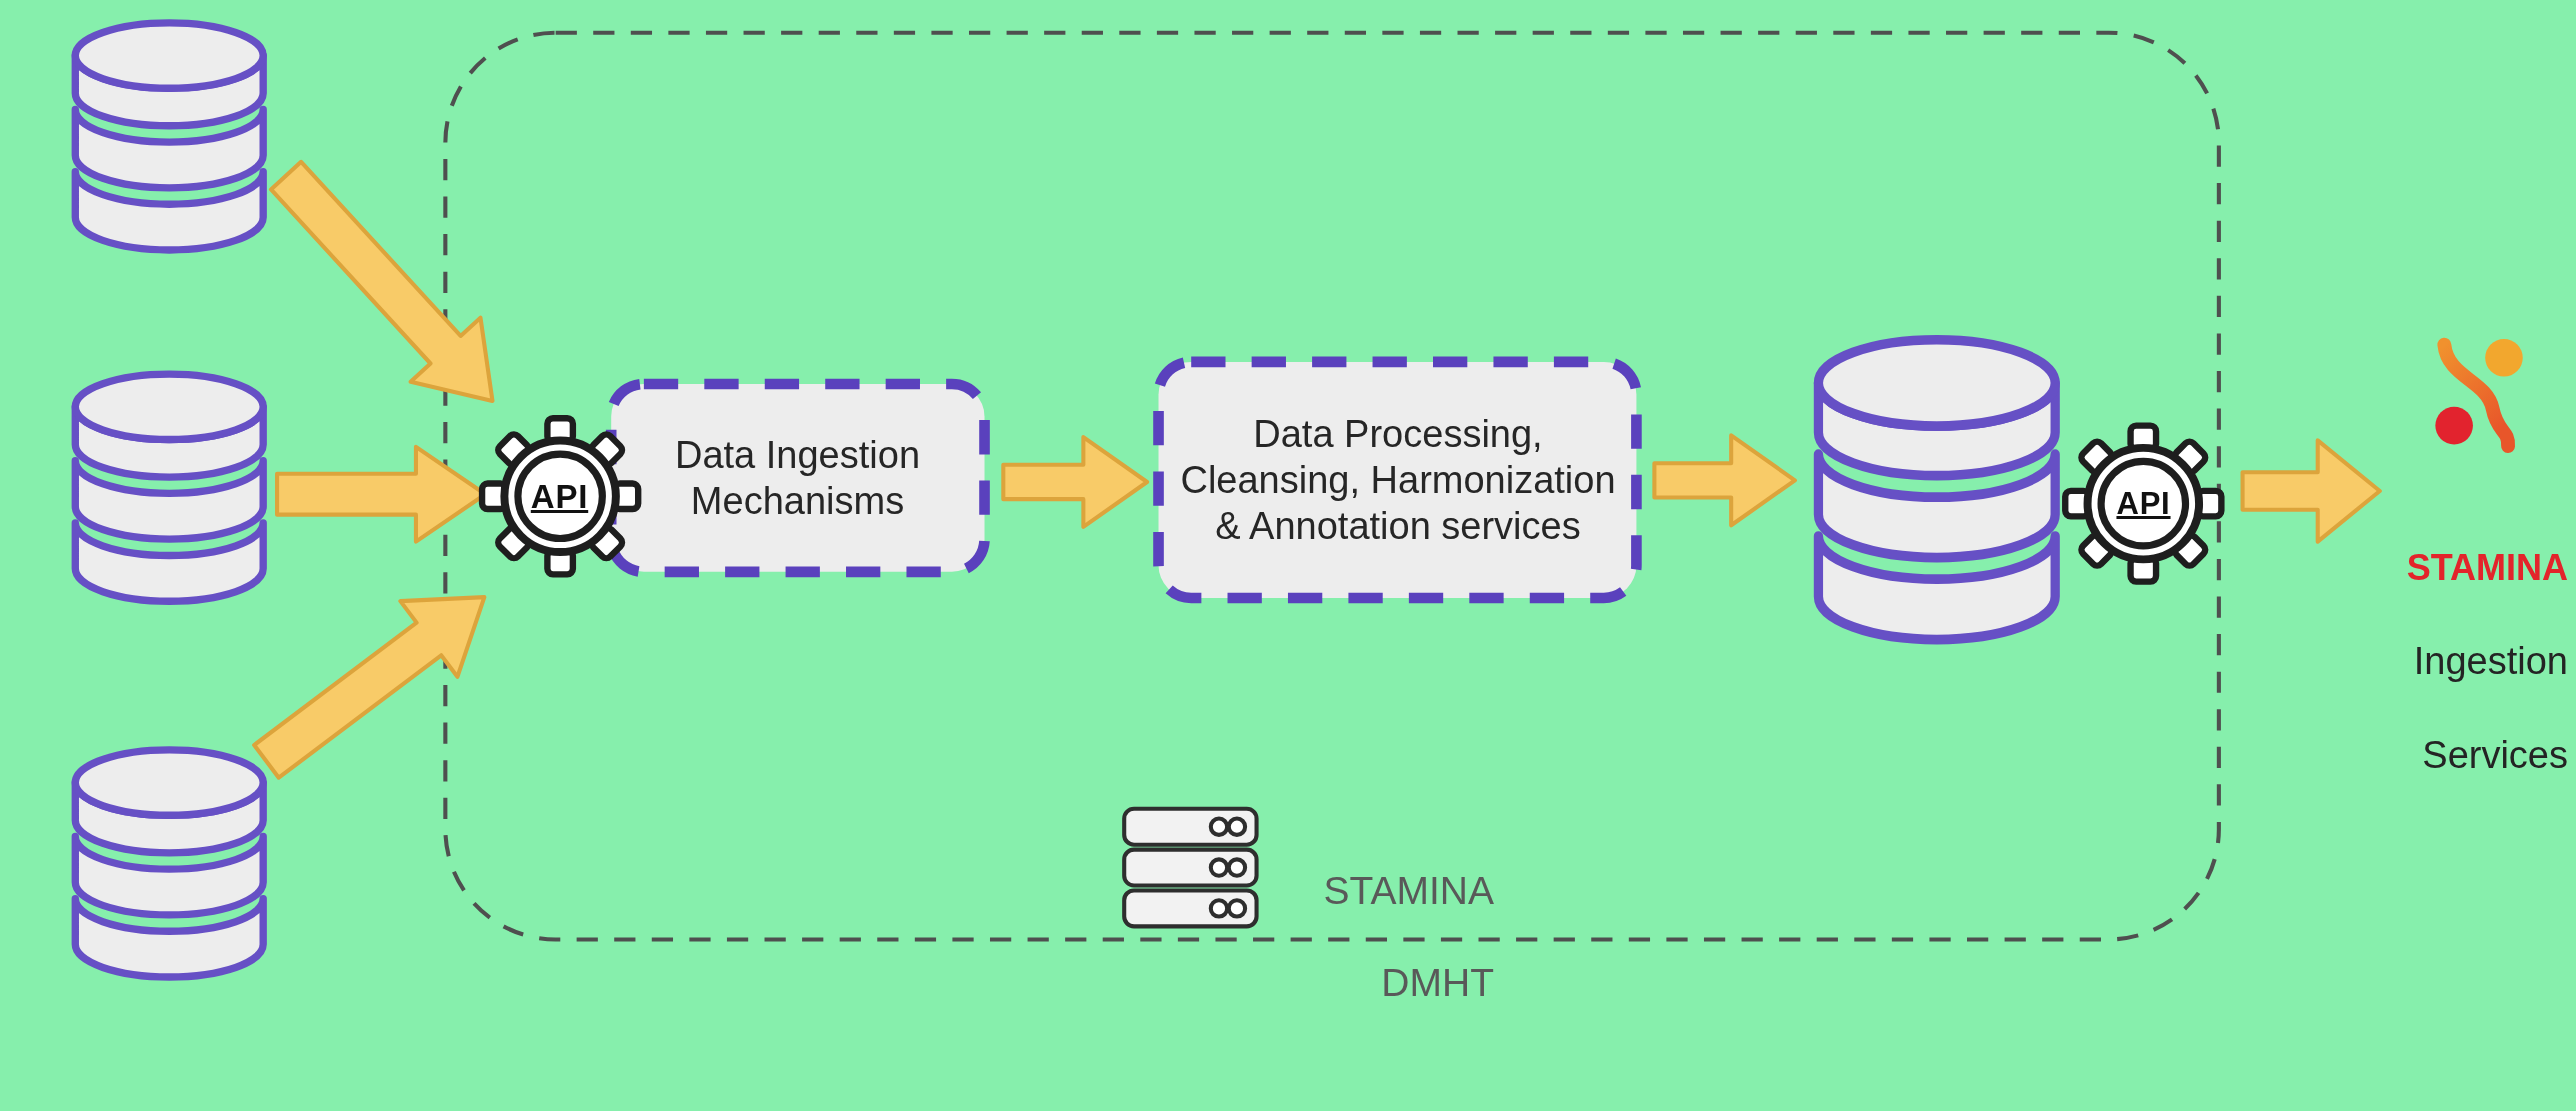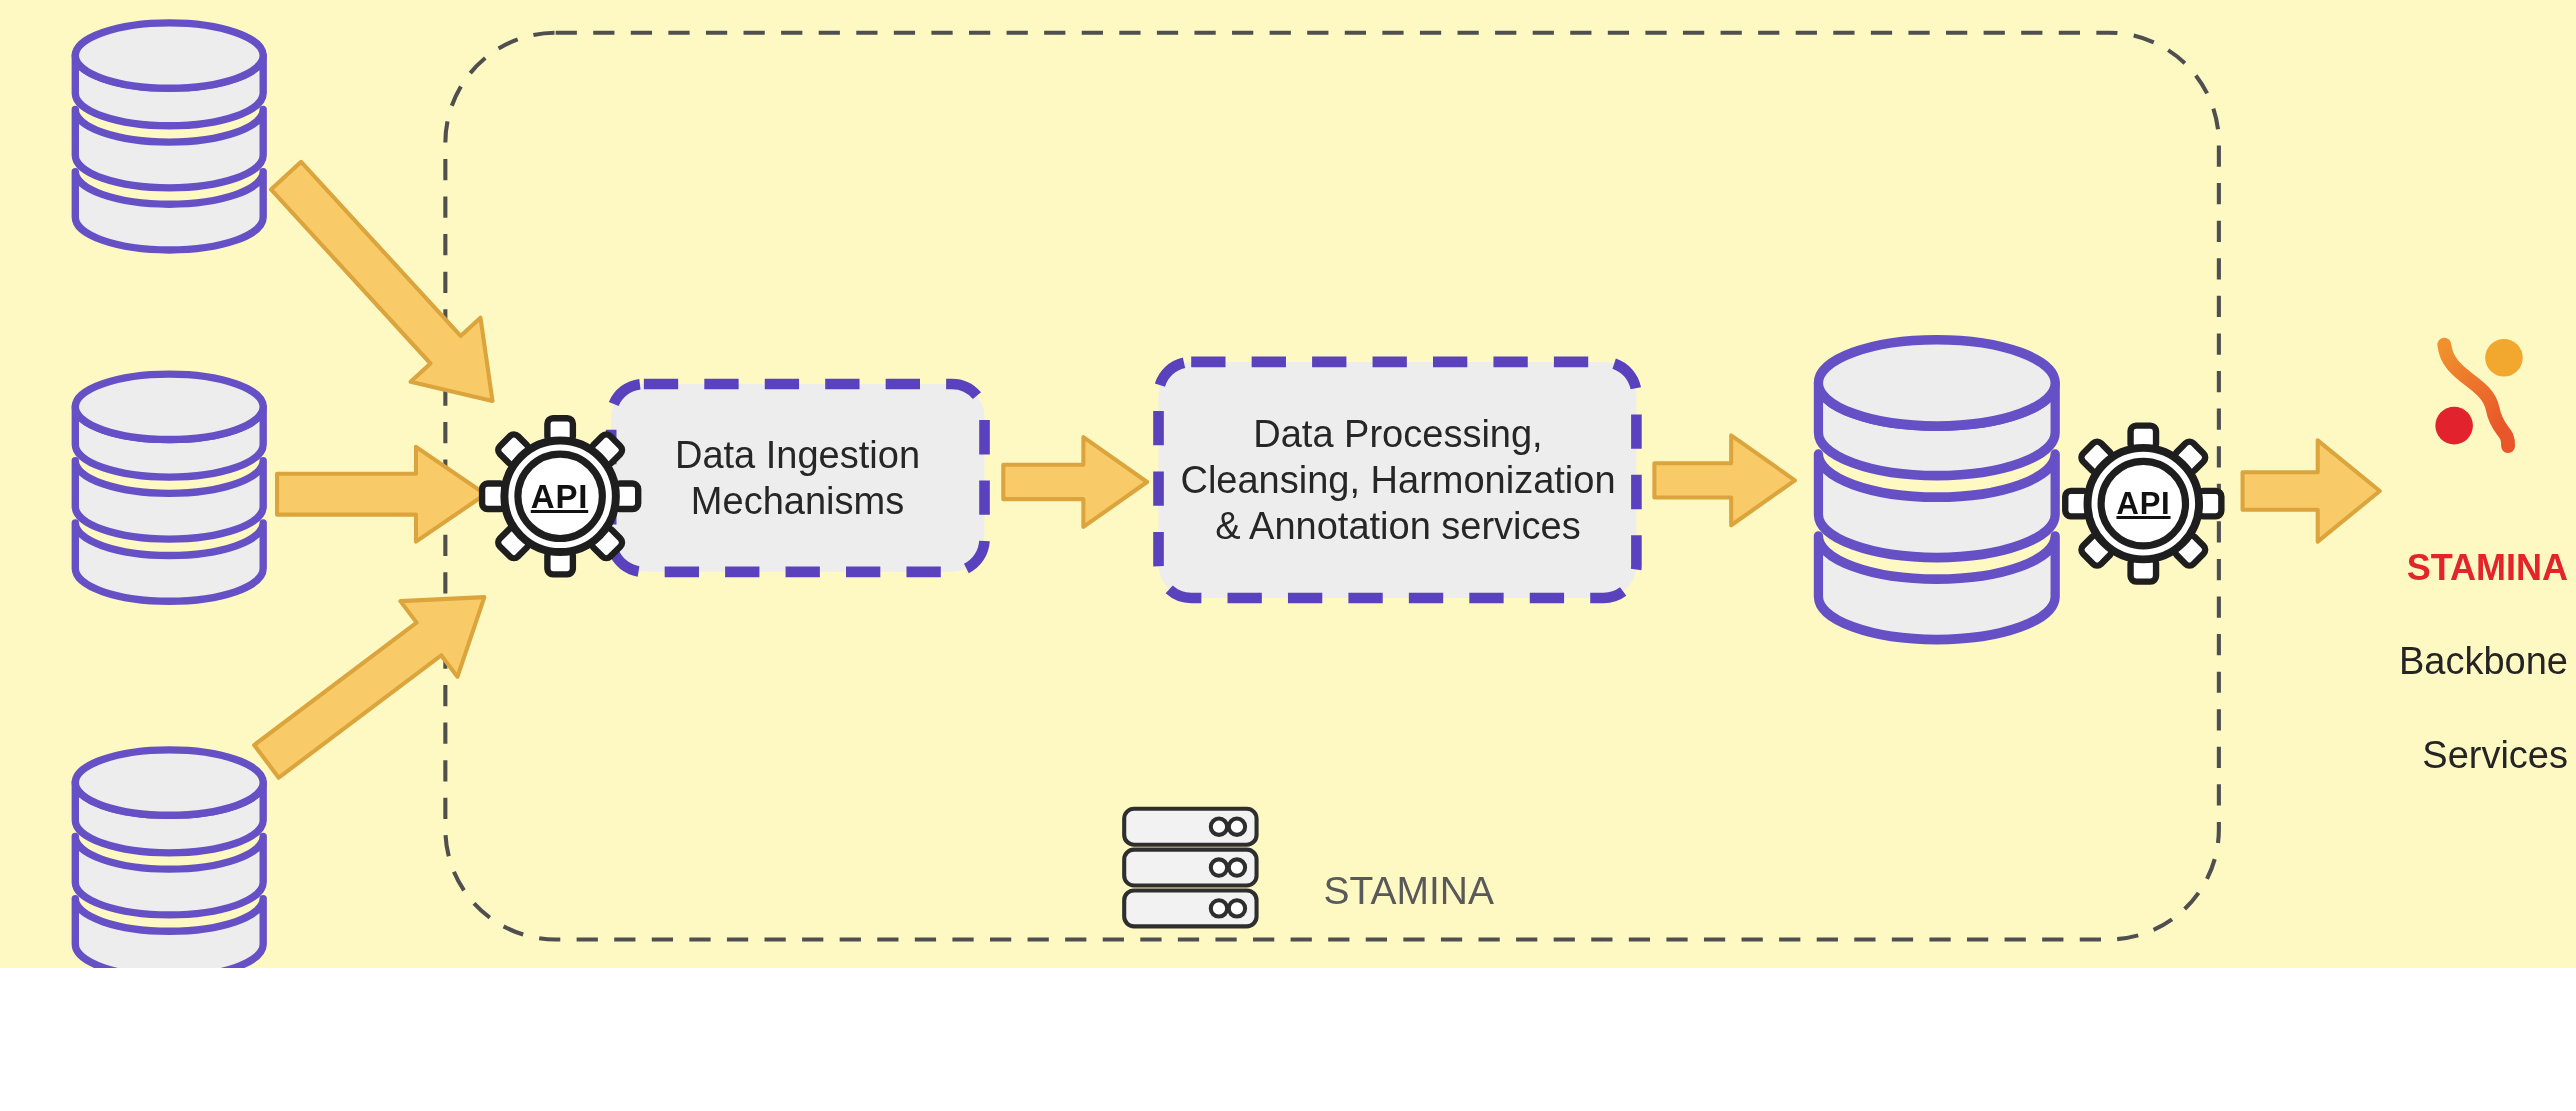--- a/index.html
+++ b/index.html
@@ -1,17 +1,17 @@
 <!DOCTYPE html>
 <html style="font-size:13px"><head>
 <meta charset="utf-8">
 <style>
   html,body{margin:0;padding:0;background:#ffffff;}
   #canvas{
-    position:relative;width:2576px;height:968px;background:#fef9c3;overflow:hidden;
+    position:relative;width:2576px;height:1111px;background:#86efac;overflow:hidden;
     font-family:"Liberation Sans","DejaVu Sans",sans-serif;
   }
   #shape-layer{position:absolute;left:0;top:0;width:2576px;height:1111px;}
   .lbl{
     position:absolute;display:flex;align-items:center;justify-content:center;
     text-align:center;white-space:pre-line;color:#262626;line-height:46px;font-size:38px;
   }
   .lbl-block{position:absolute;text-align:right;white-space:pre-line;color:#262626;}
   .api-badge{
     position:absolute;display:flex;align-items:center;justify-content:center;
@@ -128,18 +128,18 @@
   <div class="lbl-block platform-lbl">
     <span>STAMINA</span>
     <span>DMHT</span>
   </div>
 
   <div class="api-badge gear1-badge">API</div>
   <div class="api-badge gear2-badge">API</div>
 
   <div class="lbl-block target-lbl">
     <b class="t-red">STAMINA</b>
-    <span>Backbone</span>
+    <span>Ingestion</span>
     <span>Services</span>
   </div>
 
 </div>
 
 
 </body></html>

